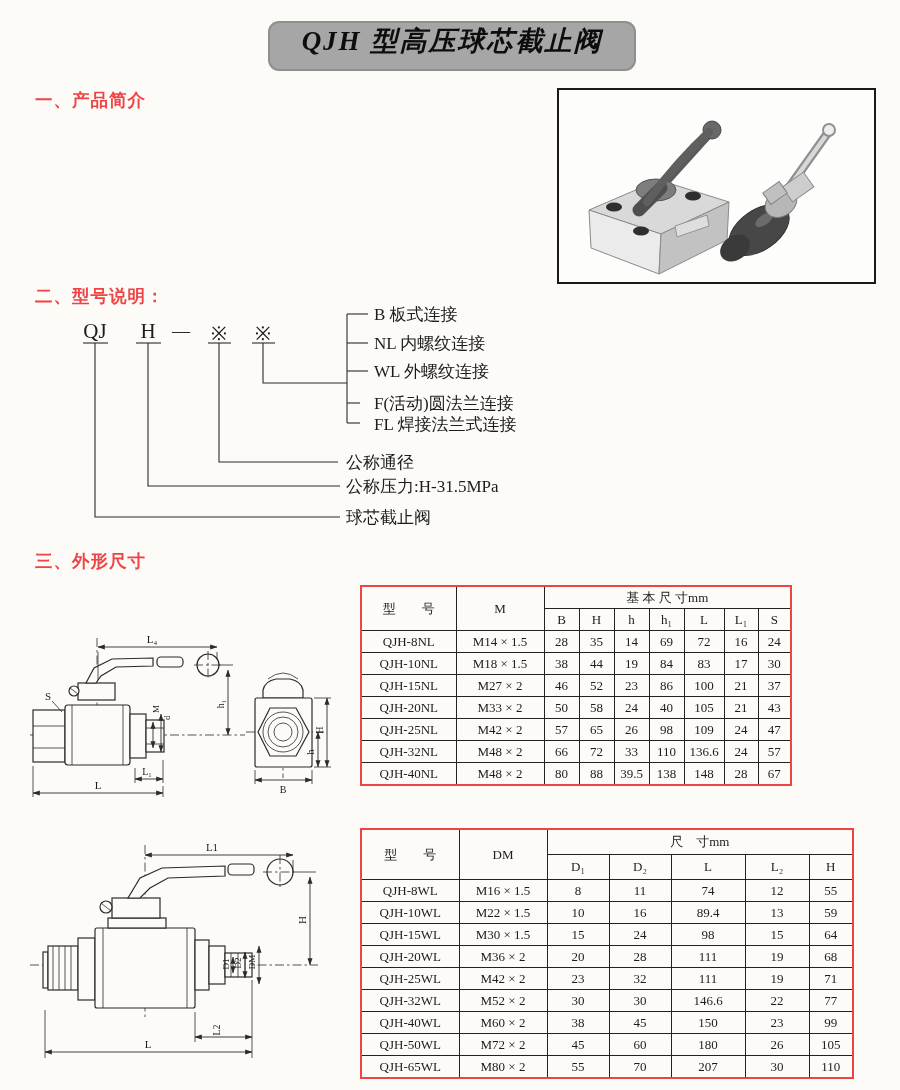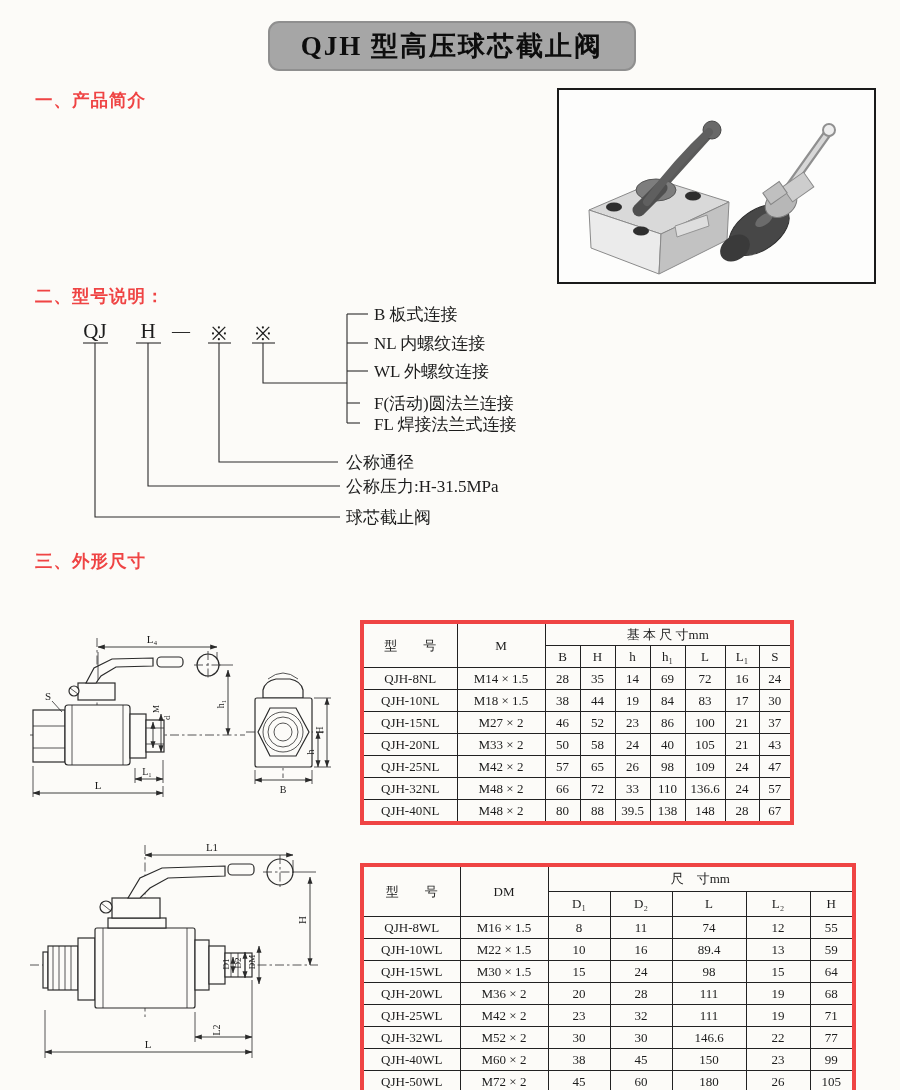--- a/index.html
+++ b/index.html
@@ -2,33 +2,33 @@
 <html><head>
 <meta charset="utf-8">
 <style>
   html,body{margin:0;padding:0;background:#e8e6e2;}
   .page{position:relative;width:900px;height:1090px;background:#fcfbf8;overflow:hidden;
         font-family:"Liberation Serif","DejaVu Serif",serif;color:#1c1c1c;}
   .abs{position:absolute;}
 
   
   .banner{left:268px;top:21px;width:364px;height:46px;background:#a6a6a6;
-          border:2px solid #8f8f8f;border-radius:11px;display:flex;align-items:center;justify-content:center;}
+          border:2px solid #8f8f8f;border-radius:11px;display:flex;align-items:flex-start;justify-content:center;font-style:italic;}
   .banner span{font-size:27px;font-weight:700;letter-spacing:2px;color:#0d0d0d;}
 
   .h2{font-size:17.5px;font-weight:700;color:#ef4444;letter-spacing:1px;}
 
   .para{left:35px;top:112px;width:515px;font-size:17.5px;line-height:30px;
         text-align:justify;text-indent:2em;letter-spacing:0.4px;}
 
   .photo-box{left:557px;top:88px;width:315px;height:192px;background:#fdfdfc;border:2px solid #1a1a1a;}
 
   
   table{border-collapse:collapse;table-layout:fixed;background:#fcfbf8;}
-  .dims-table{border:4px solid #ef4444;margin-top:35px;}
+  .dims-table{border:2px solid #ef4444;}
   .dims-table th,.dims-table td{border:1px solid #222;text-align:center;vertical-align:middle;
         font-weight:400;font-size:13px;padding:0;overflow:hidden;white-space:nowrap;}
   #table1 th{height:21px;} #table1 td{height:21px;}
   #table2 th{height:24px;} #table2 td{height:21px;}
   .note{left:360px;top:792px;font-size:14.5px;letter-spacing:0.3px;}
 
   svg text{font-family:"Liberation Serif","DejaVu Serif",serif;fill:#1c1c1c;}
   .ln{stroke:#2b2b2b;stroke-width:1.1;fill:none;}
   .thin{stroke:#2b2b2b;stroke-width:0.8;fill:none;}
   .cl{stroke:#2b2b2b;stroke-width:0.8;stroke-dasharray:9 3 2.5 3;fill:none;}

